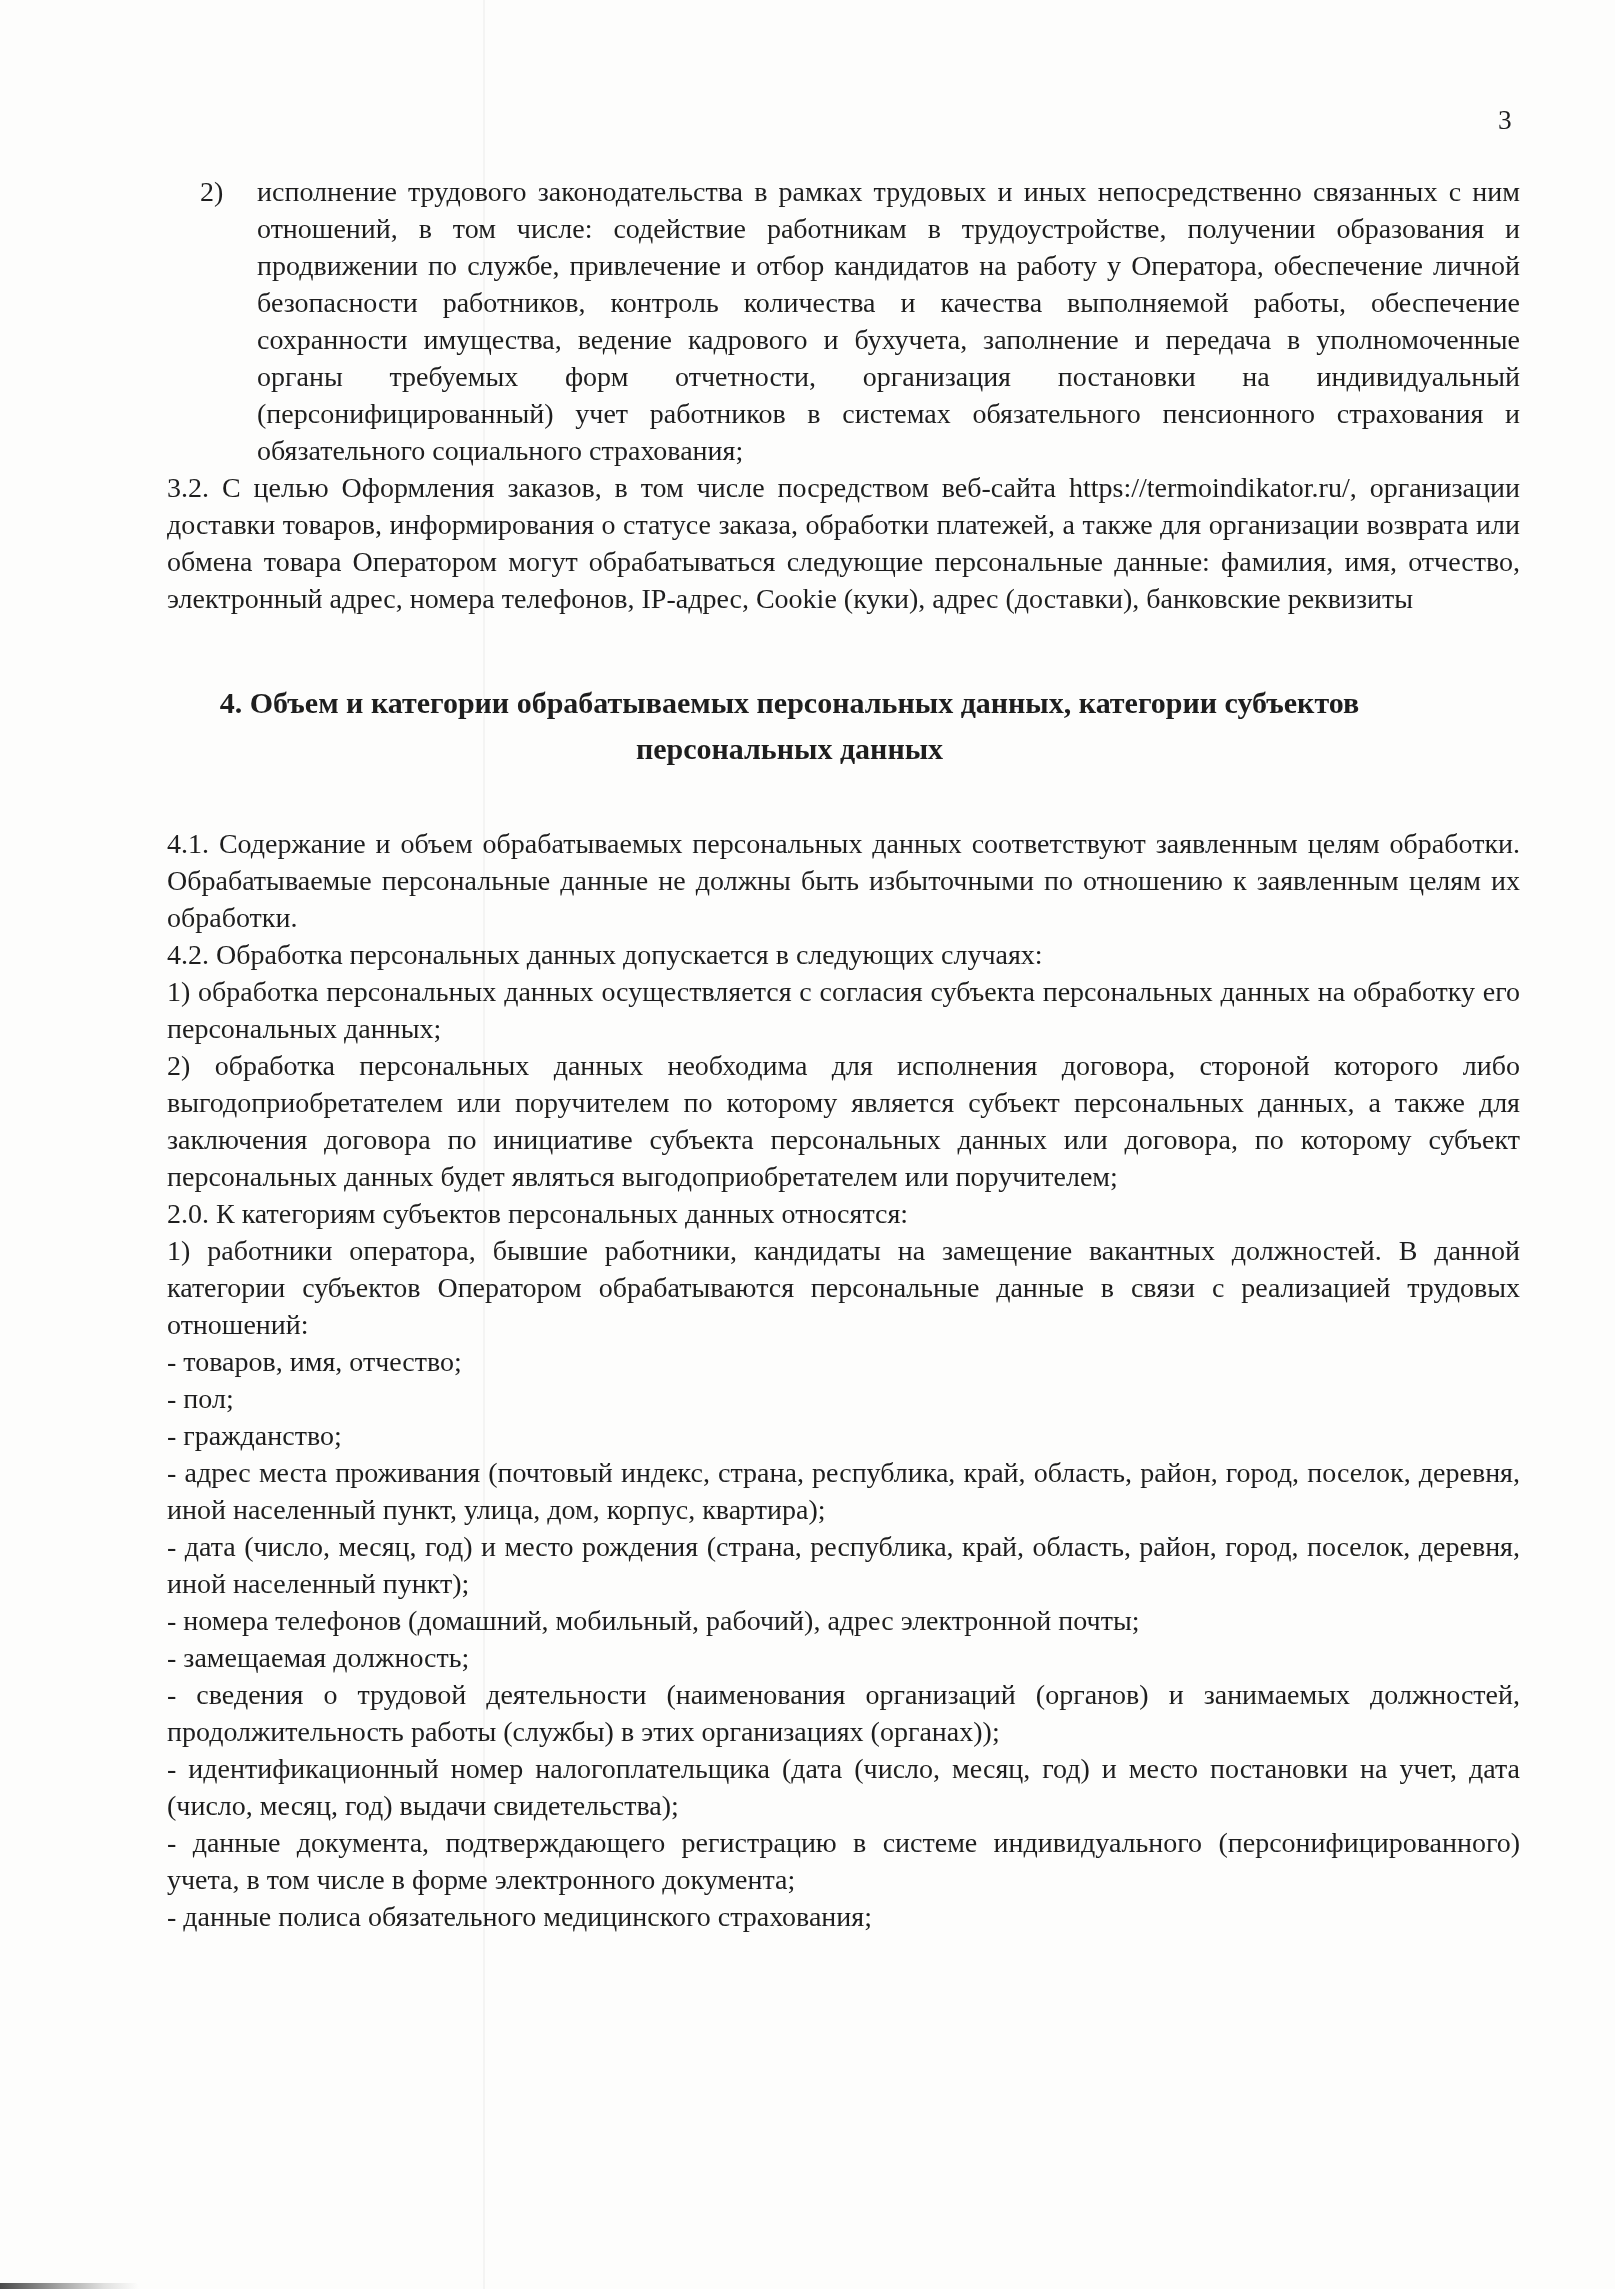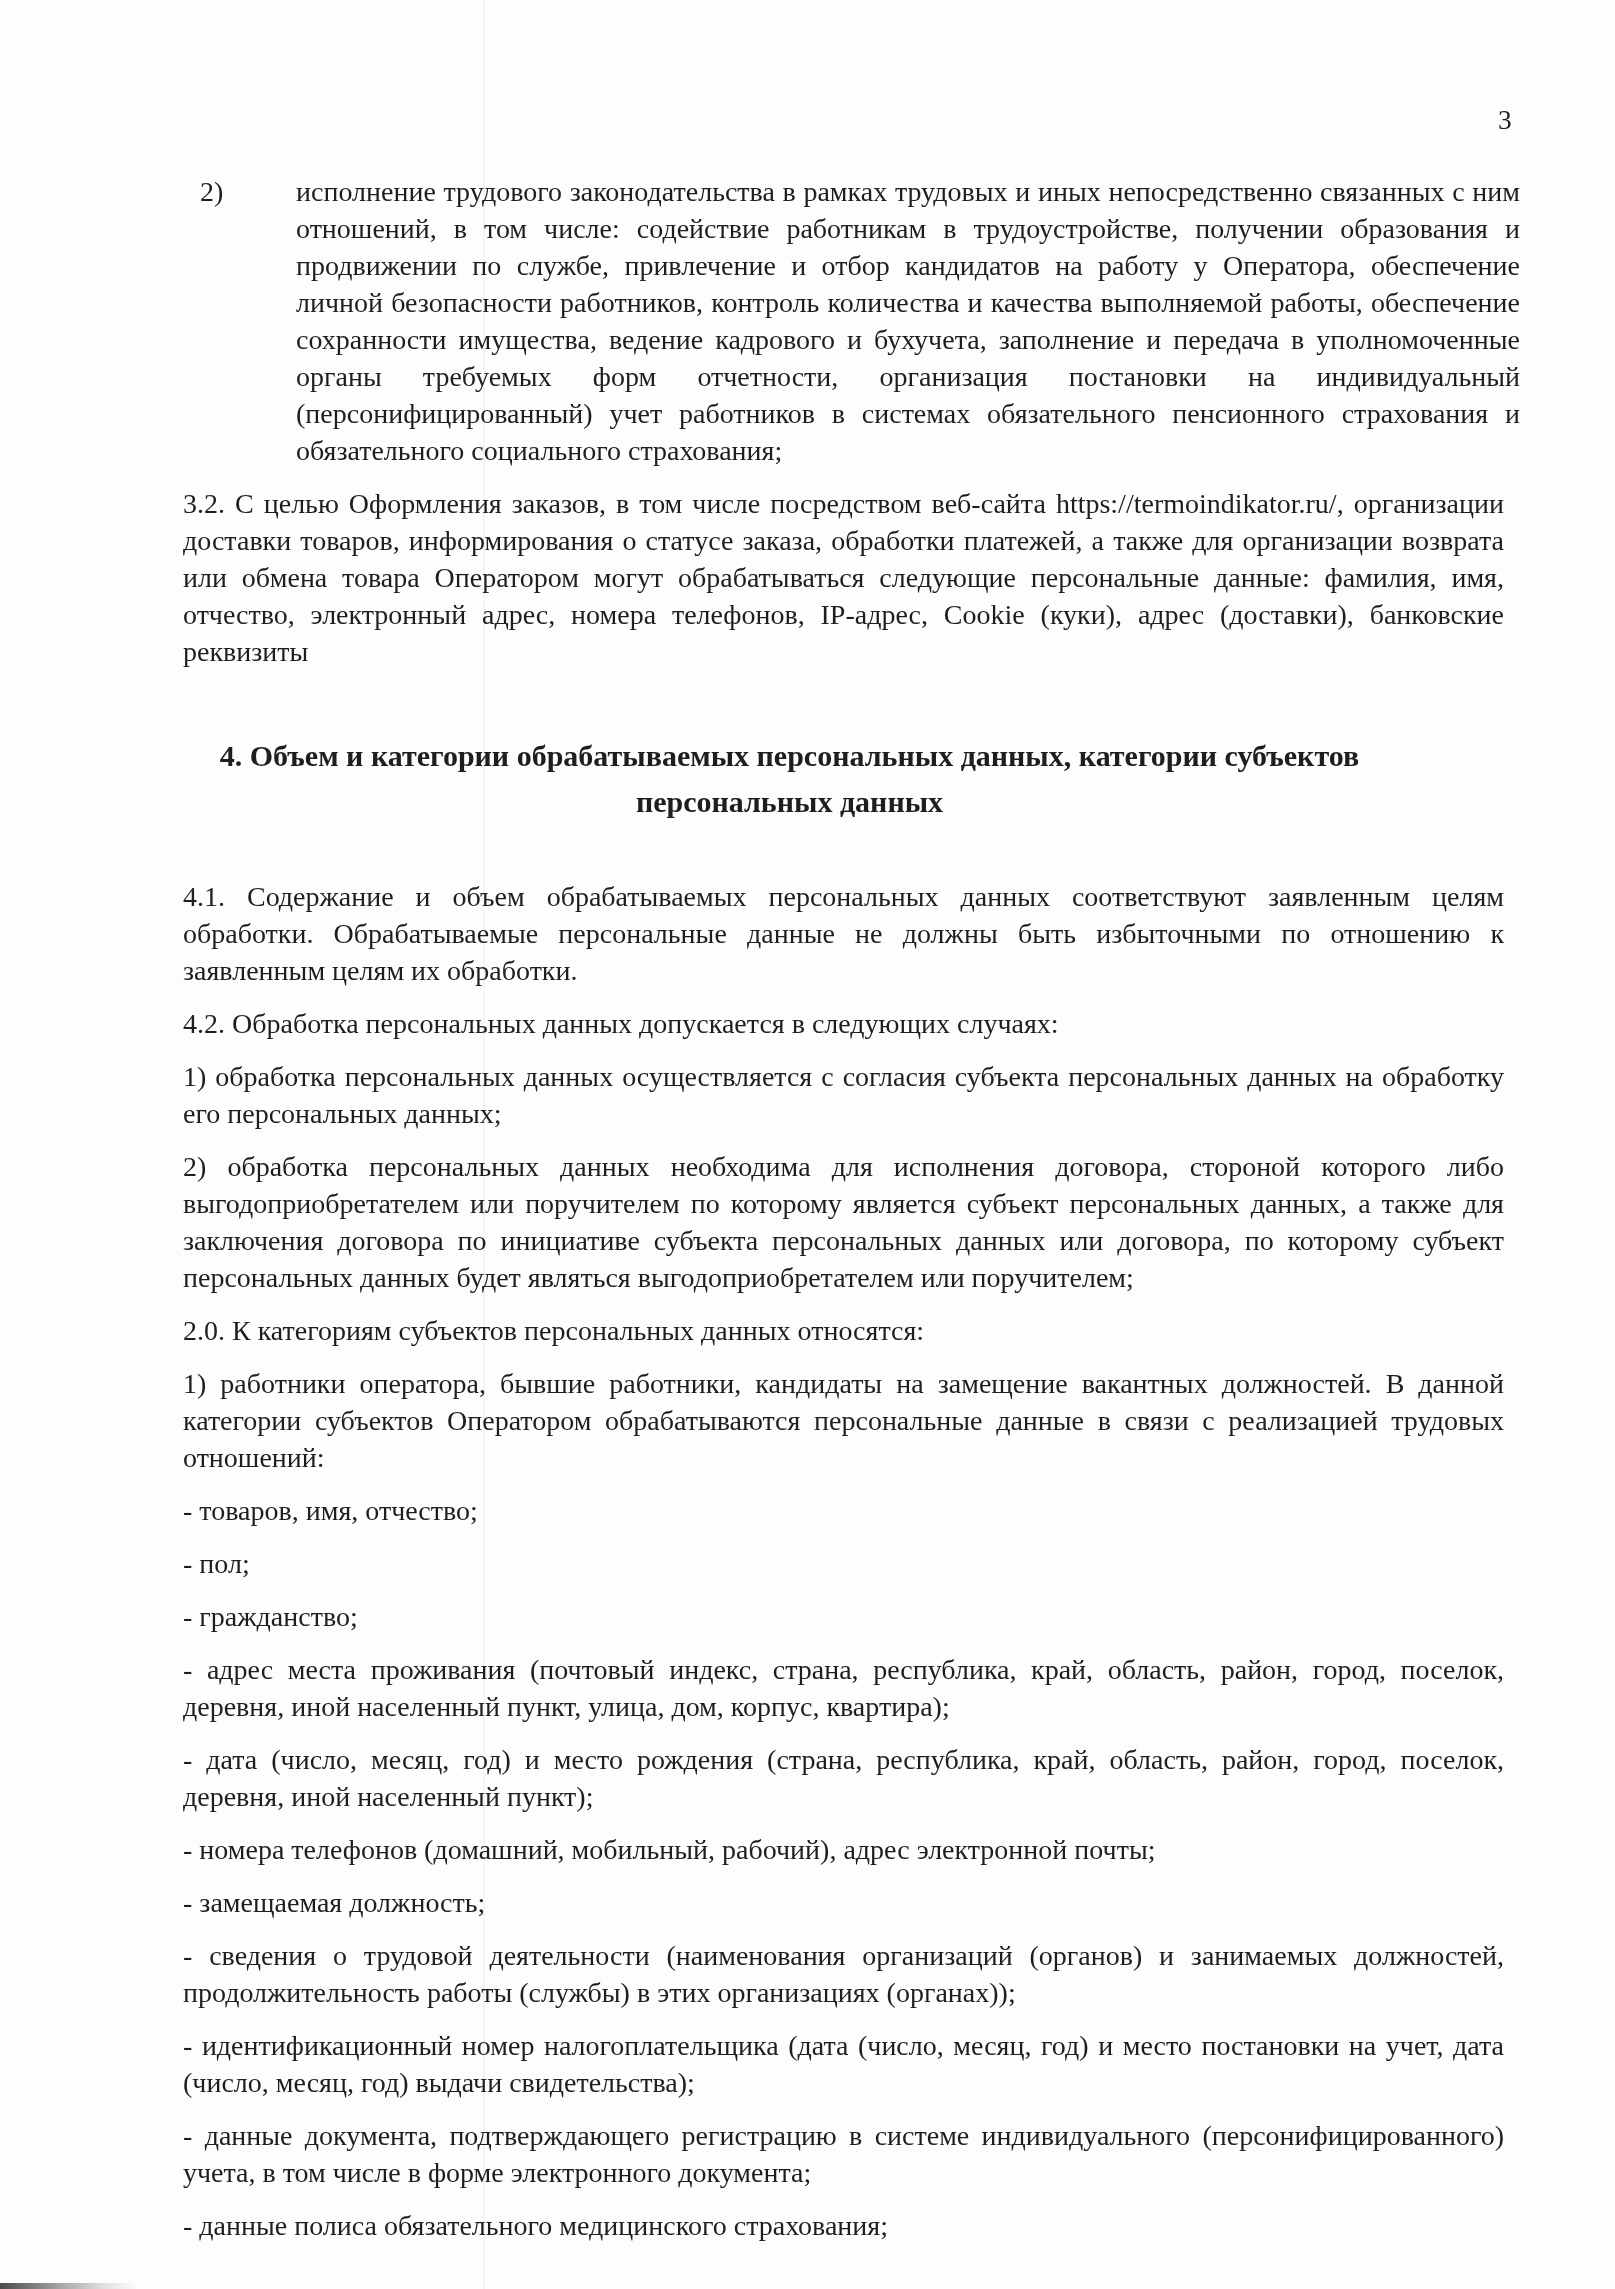--- a/index.html
+++ b/index.html
@@ -36,24 +36,23 @@
     position: relative;
     padding-left: 90px;
   }
   .hang-marker {
     position: absolute;
     left: 33px;
     top: 0;
   }
   .hang-text {
     display: block;
-    margin-left: 39px;
   }
   .para {
-    margin: 16px;
+    margin: 0;
   }
   .heading {
     font-weight: 700;
     font-size: 30px;
     line-height: 46px;
     margin: 63px 0 53px 0;
     width: 1245px;
     text-align: center;
   }
   

